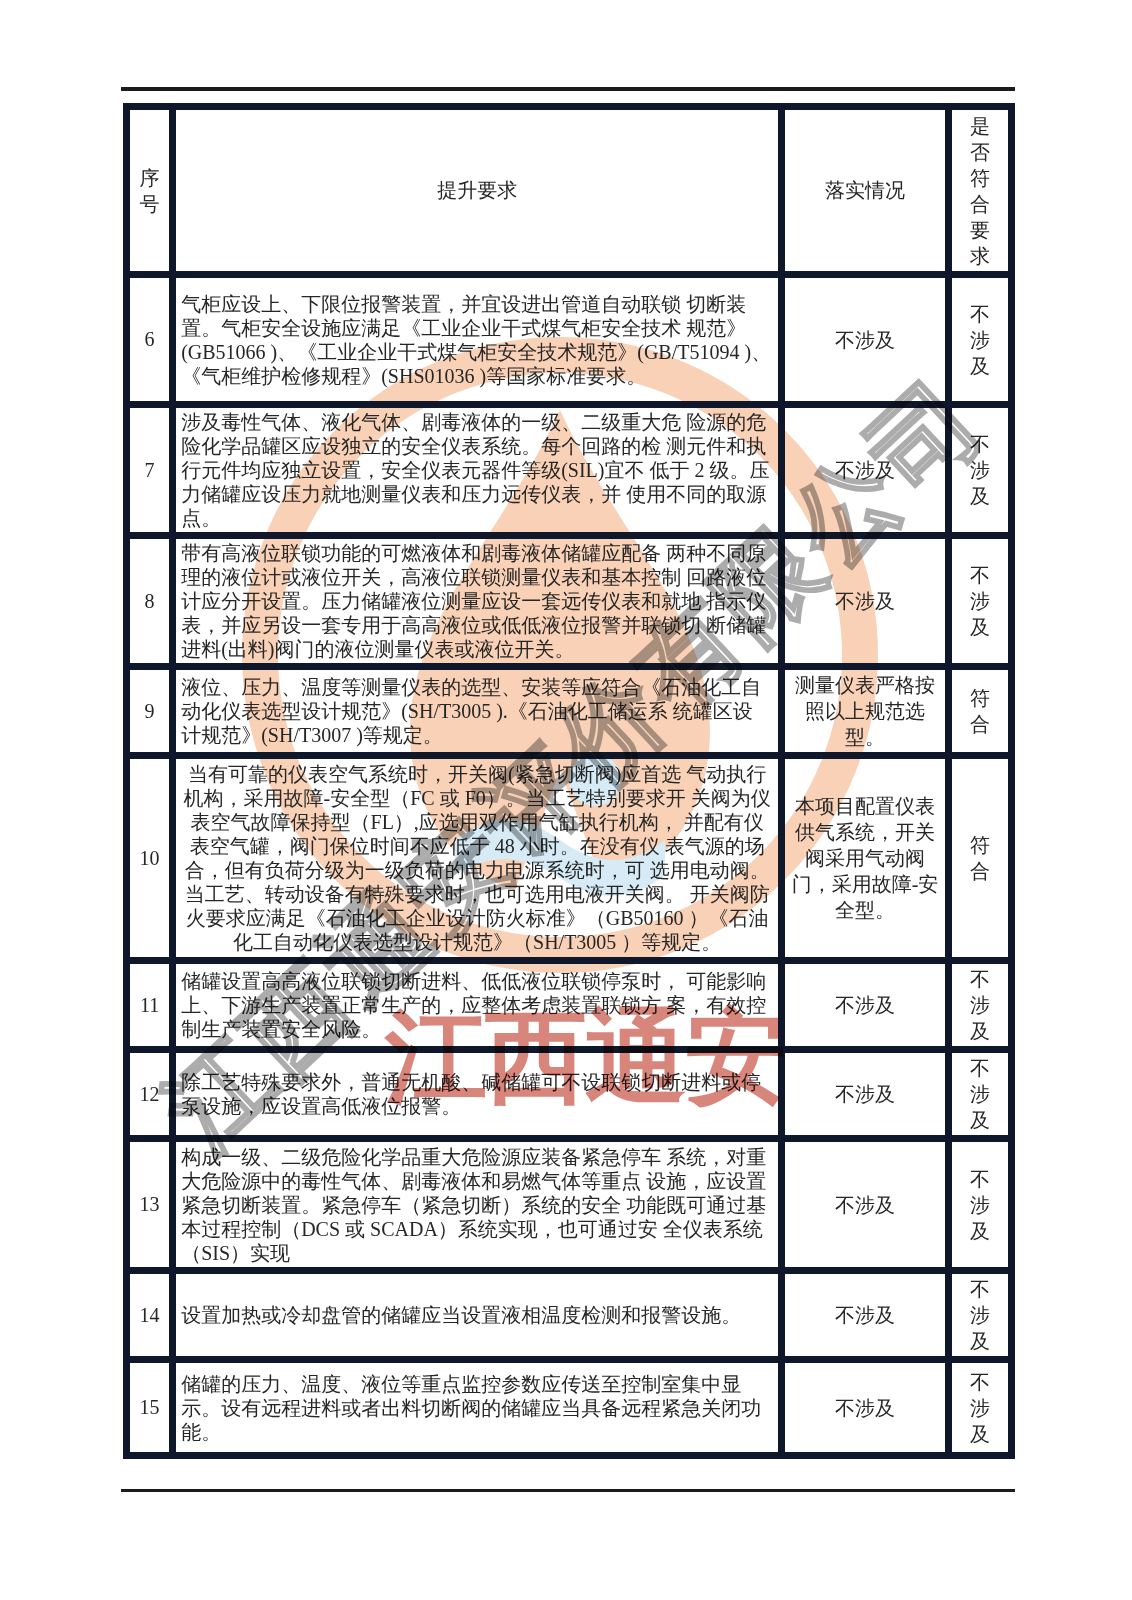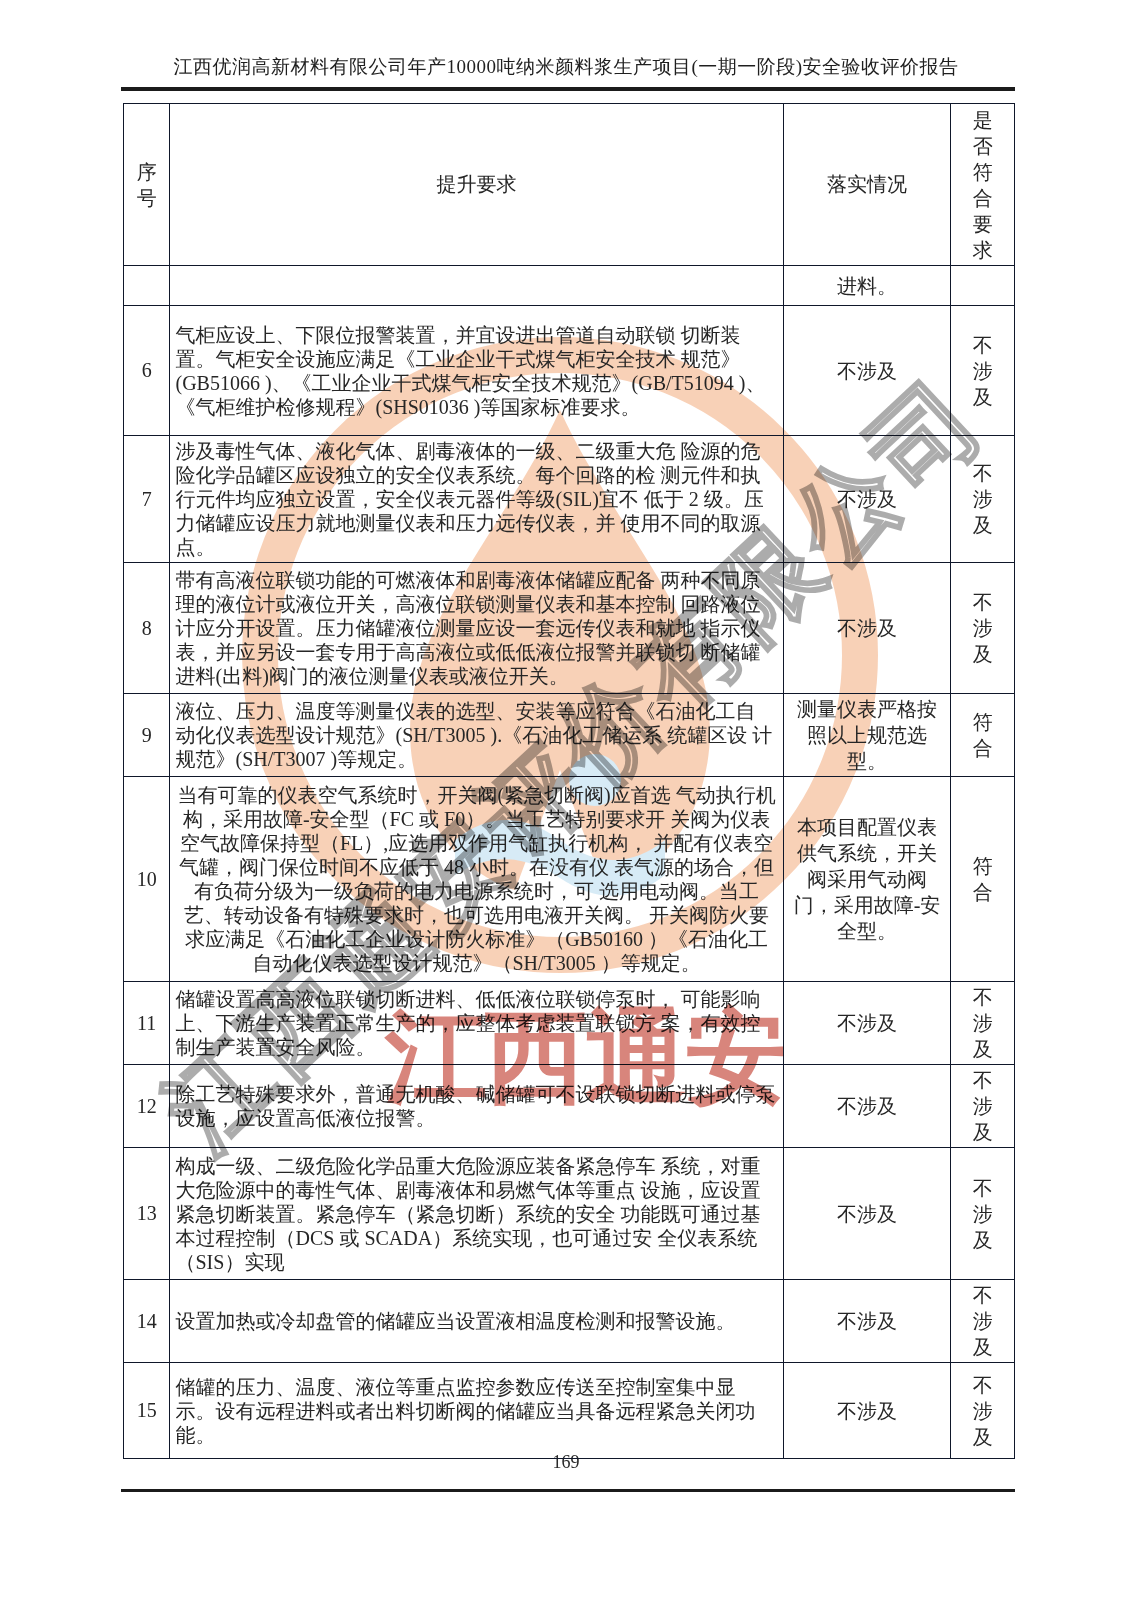--- a/index.html
+++ b/index.html
@@ -20,21 +20,21 @@
     position:absolute;top:87px;left:121px;width:894px;height:4px;
     background:#1b1b1b;
   }
   
   .table-wrap{position:absolute;top:103px;left:123px;width:892px;z-index:2;}
   table{
     border-collapse:collapse;table-layout:fixed;width:892px;
     font-size:20px;color:#262626;
   }
   td,th{
-    border:1px solid #0f172a;
+    border:7px solid #0f172a;
     vertical-align:middle;
     padding:2px 5px;
     font-weight:normal;
     background:transparent;
   }
   th{font-size:20px;}
   .col-no{width:46px;}
   .col-req{width:607px;}
   .col-status{width:166px;}
   .col-ok{width:63px;}
@@ -87,21 +87,20 @@
 
 <div class="page">
 
   <svg class="wm-logo" width="710" height="710" viewBox="0 0 710 710" aria-hidden="true">
     <circle cx="355" cy="355" r="300" fill="none" stroke="#f09a62" stroke-width="36"></circle>
     <path d="M355 110 C 300 230 205 320 205 430 C 205 520 260 575 310 590 L 355 470 L 400 590 C 450 575 505 520 505 430 C 505 320 410 230 355 110 Z" fill="#f09a62"></path>
     <path d="M250 540 Q 300 500 355 540 Q 410 580 460 540 L 460 575 Q 410 615 355 578 Q 300 542 250 575 Z" fill="#a8d4ec"></path>
     <circle cx="390" cy="480" r="26" fill="#a8d4ec"></circle>
   </svg>
 
-  <div class="doc-header">江西优润高新材料有限公司年产10000吨纳米颜料浆生产项目(一期一阶段)安全验收评价报告</div>
   <div class="header-rule"></div>
 
   <div class="table-wrap">
     <table>
       <colgroup>
         <col class="col-no">
           <col class="col-req">
           <col class="col-status">
           <col class="col-ok">
       </colgroup>
@@ -111,28 +110,20 @@
             <span class="vstack">序号</span>
           </th>
           <th>提升要求</th>
           <th>落实情况</th>
           <th>
             <span class="vstack">是否符合要求</span>
           </th>
         </tr>
       </thead>
       <tbody>
-          <tr style="height: 40px;">
-      <td class="cell-no"></td>
-      <td class="cell-req" style="text-align: center;"></td>
-      <td class="cell-status">进料。</td>
-      <td class="cell-ok">
-        <span class="vstack"></span>
-      </td>
-    </tr>
           <tr style="height: 130px;">
       <td class="cell-no">6</td>
       <td class="cell-req" style="text-align: left;">气柜应设上、下限位报警装置，并宜设进出管道自动联锁 切断装置。气柜安全设施应满足《工业企业干式煤气柜安全技术 规范》(GB51066 )、《工业企业干式煤气柜安全技术规范》(GB/T51094 )、《气柜维护检修规程》(SHS01036 )等国家标准要求。</td>
       <td class="cell-status">不涉及</td>
       <td class="cell-ok">
         <span class="vstack">不涉及</span>
       </td>
     </tr>
           <tr style="height: 127px;">
       <td class="cell-no">7</td>
@@ -206,16 +197,15 @@
         <span class="vstack">不涉及</span>
       </td>
     </tr>
         </tbody>
     </table>
   </div>
 
   <div class="wm-diagonal">江西通安评价有限公司</div>
   <div class="wm-red">江西通安</div>
 
-  <div class="page-number">169</div>
   <div class="footer-rule"></div>
 
 </div>
 
 </body></html>

